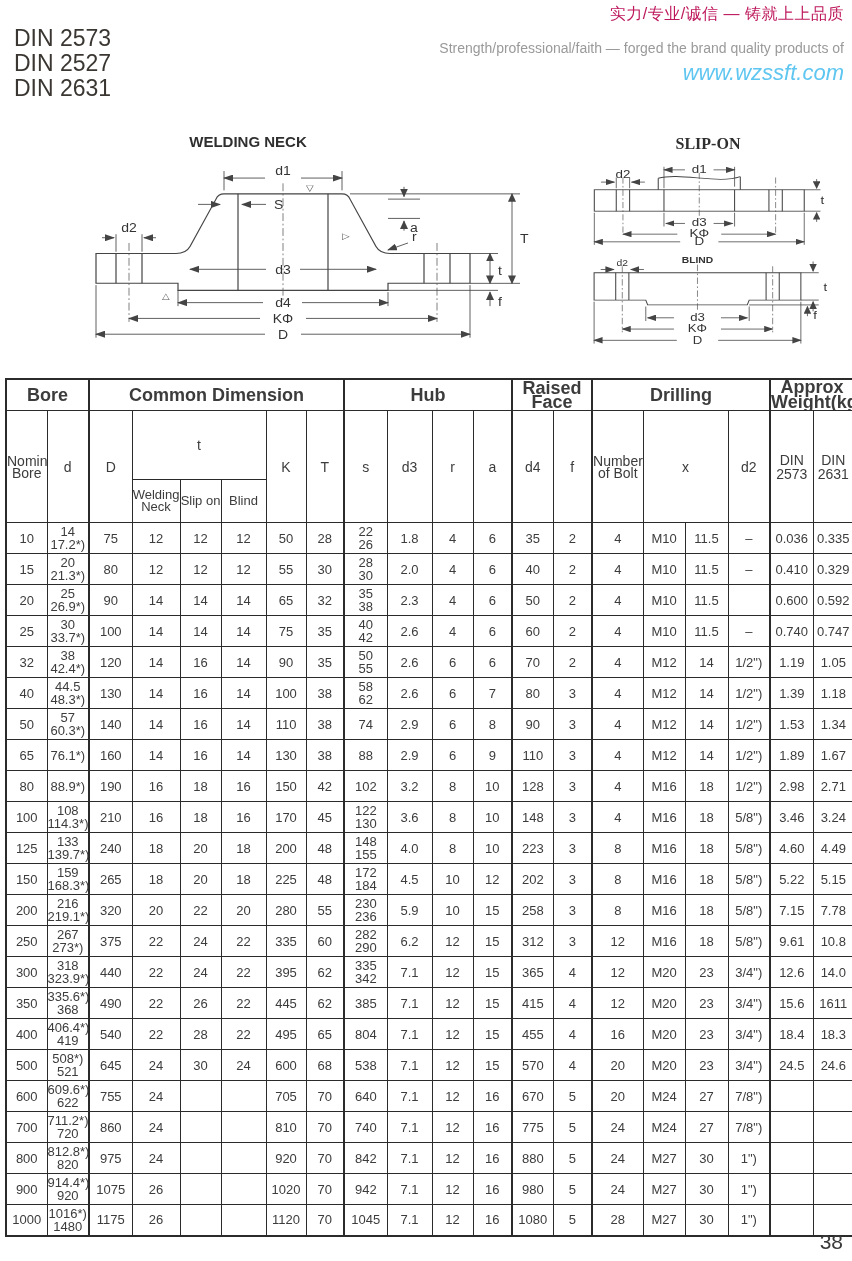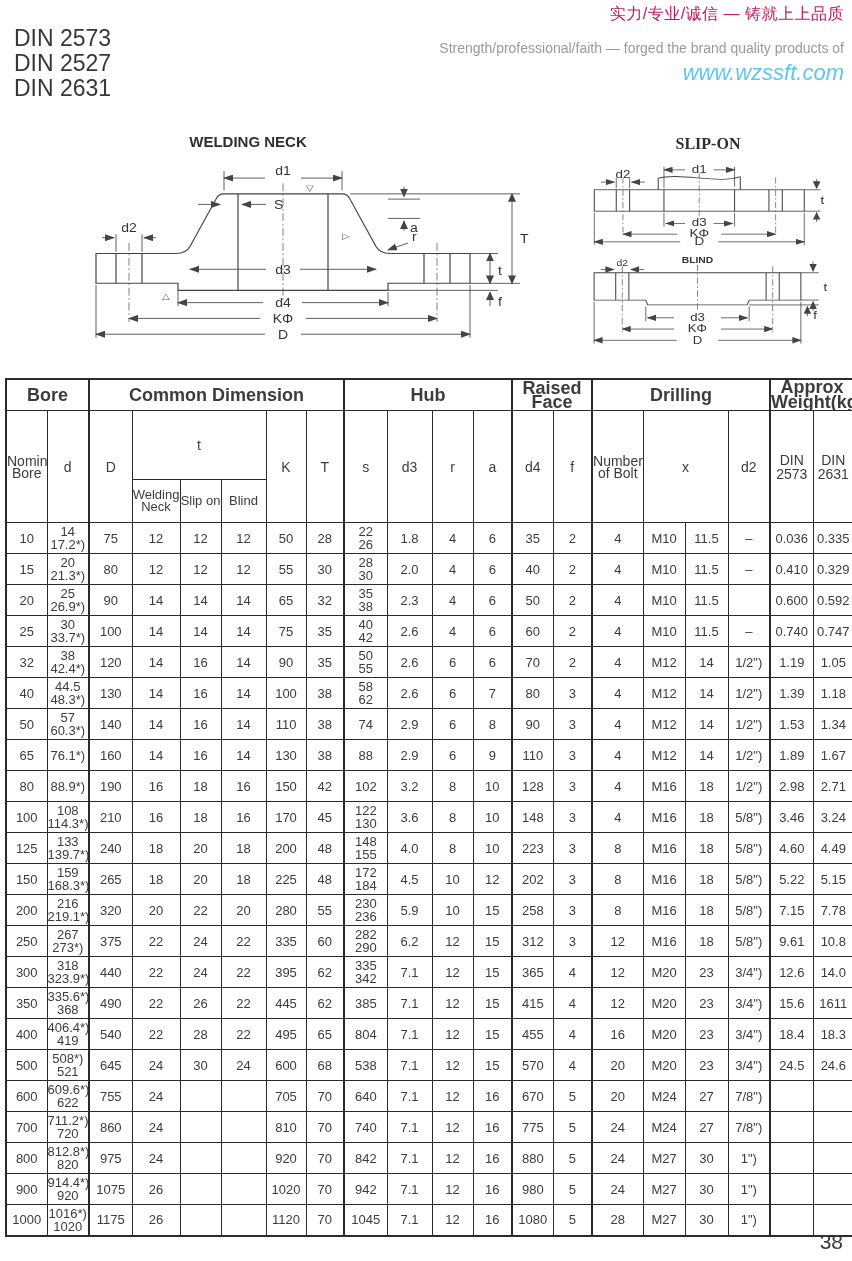--- a/index.html
+++ b/index.html
@@ -813,21 +813,21 @@
           <td>24</td>
           <td>M27</td>
           <td>30</td>
           <td>1")</td>
           <td></td>
           <td></td>
         </tr>
         <tr>
           <td>1000</td>
           <td>1016*)
-1020</td>
+1480</td>
           <td>1175</td>
           <td>26</td>
           <td></td>
           <td></td>
           <td>1120</td>
           <td>70</td>
           <td>1045</td>
           <td>7.1</td>
           <td>12</td>
           <td>16</td>

